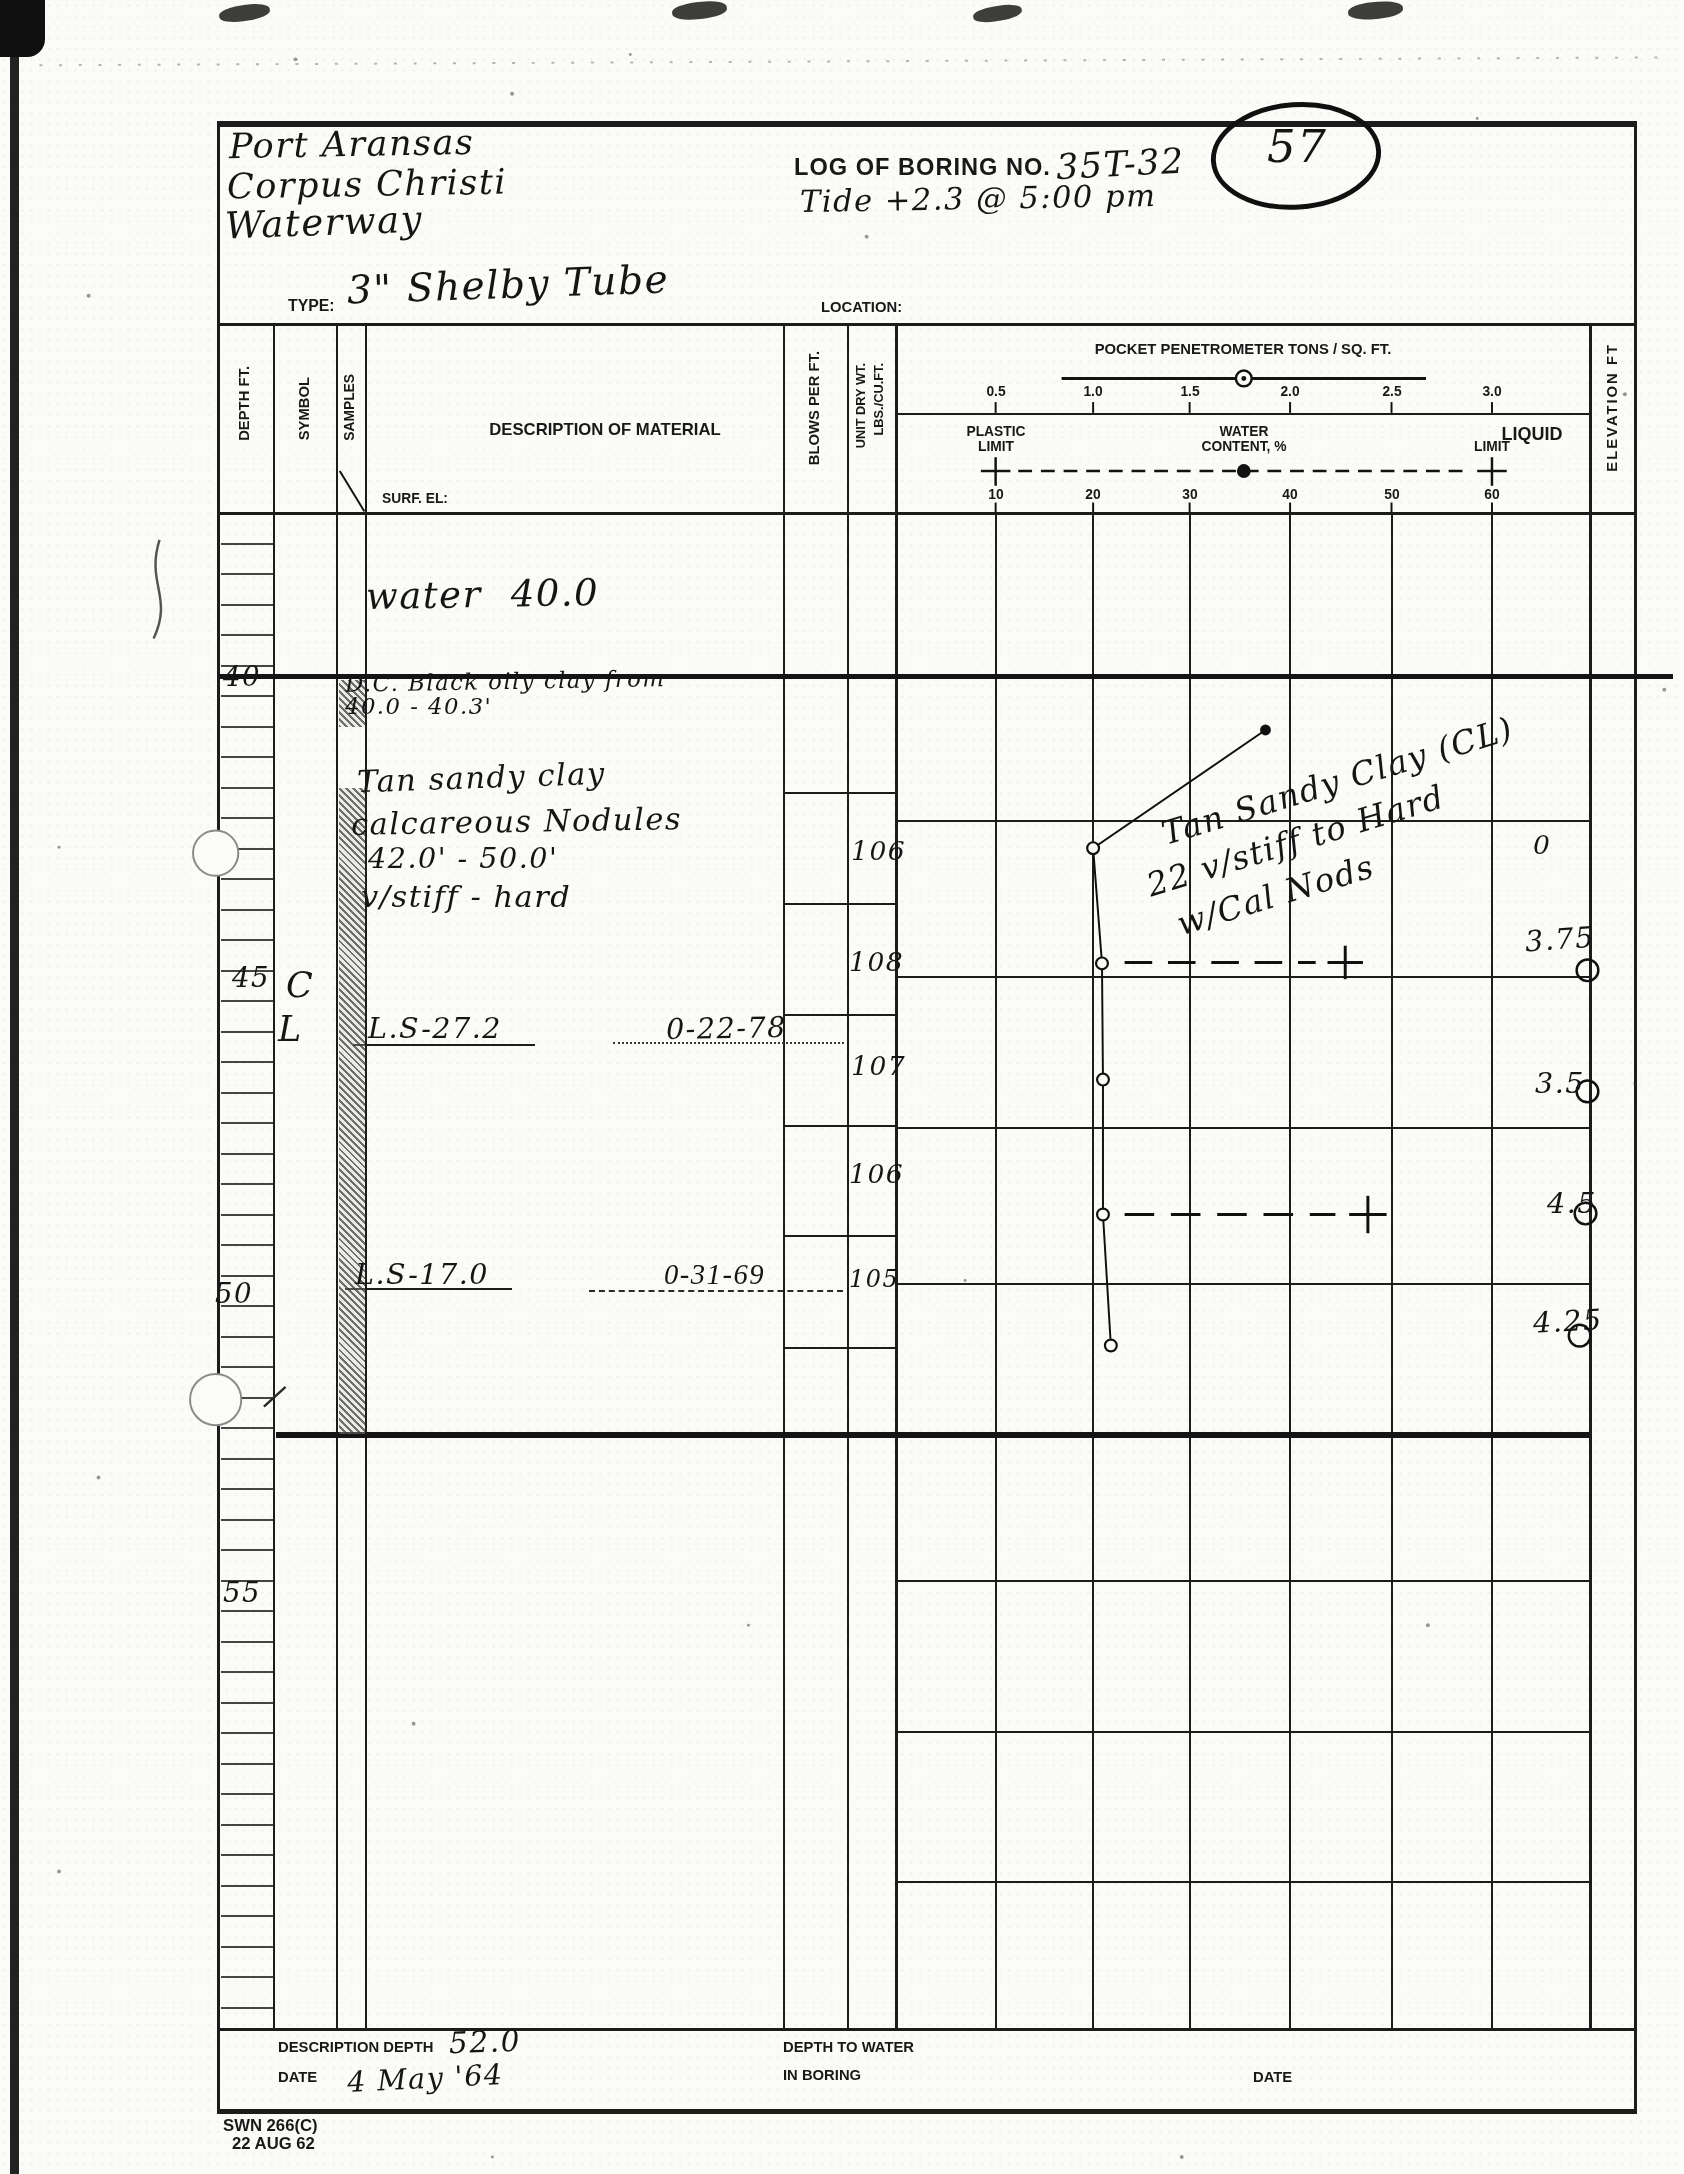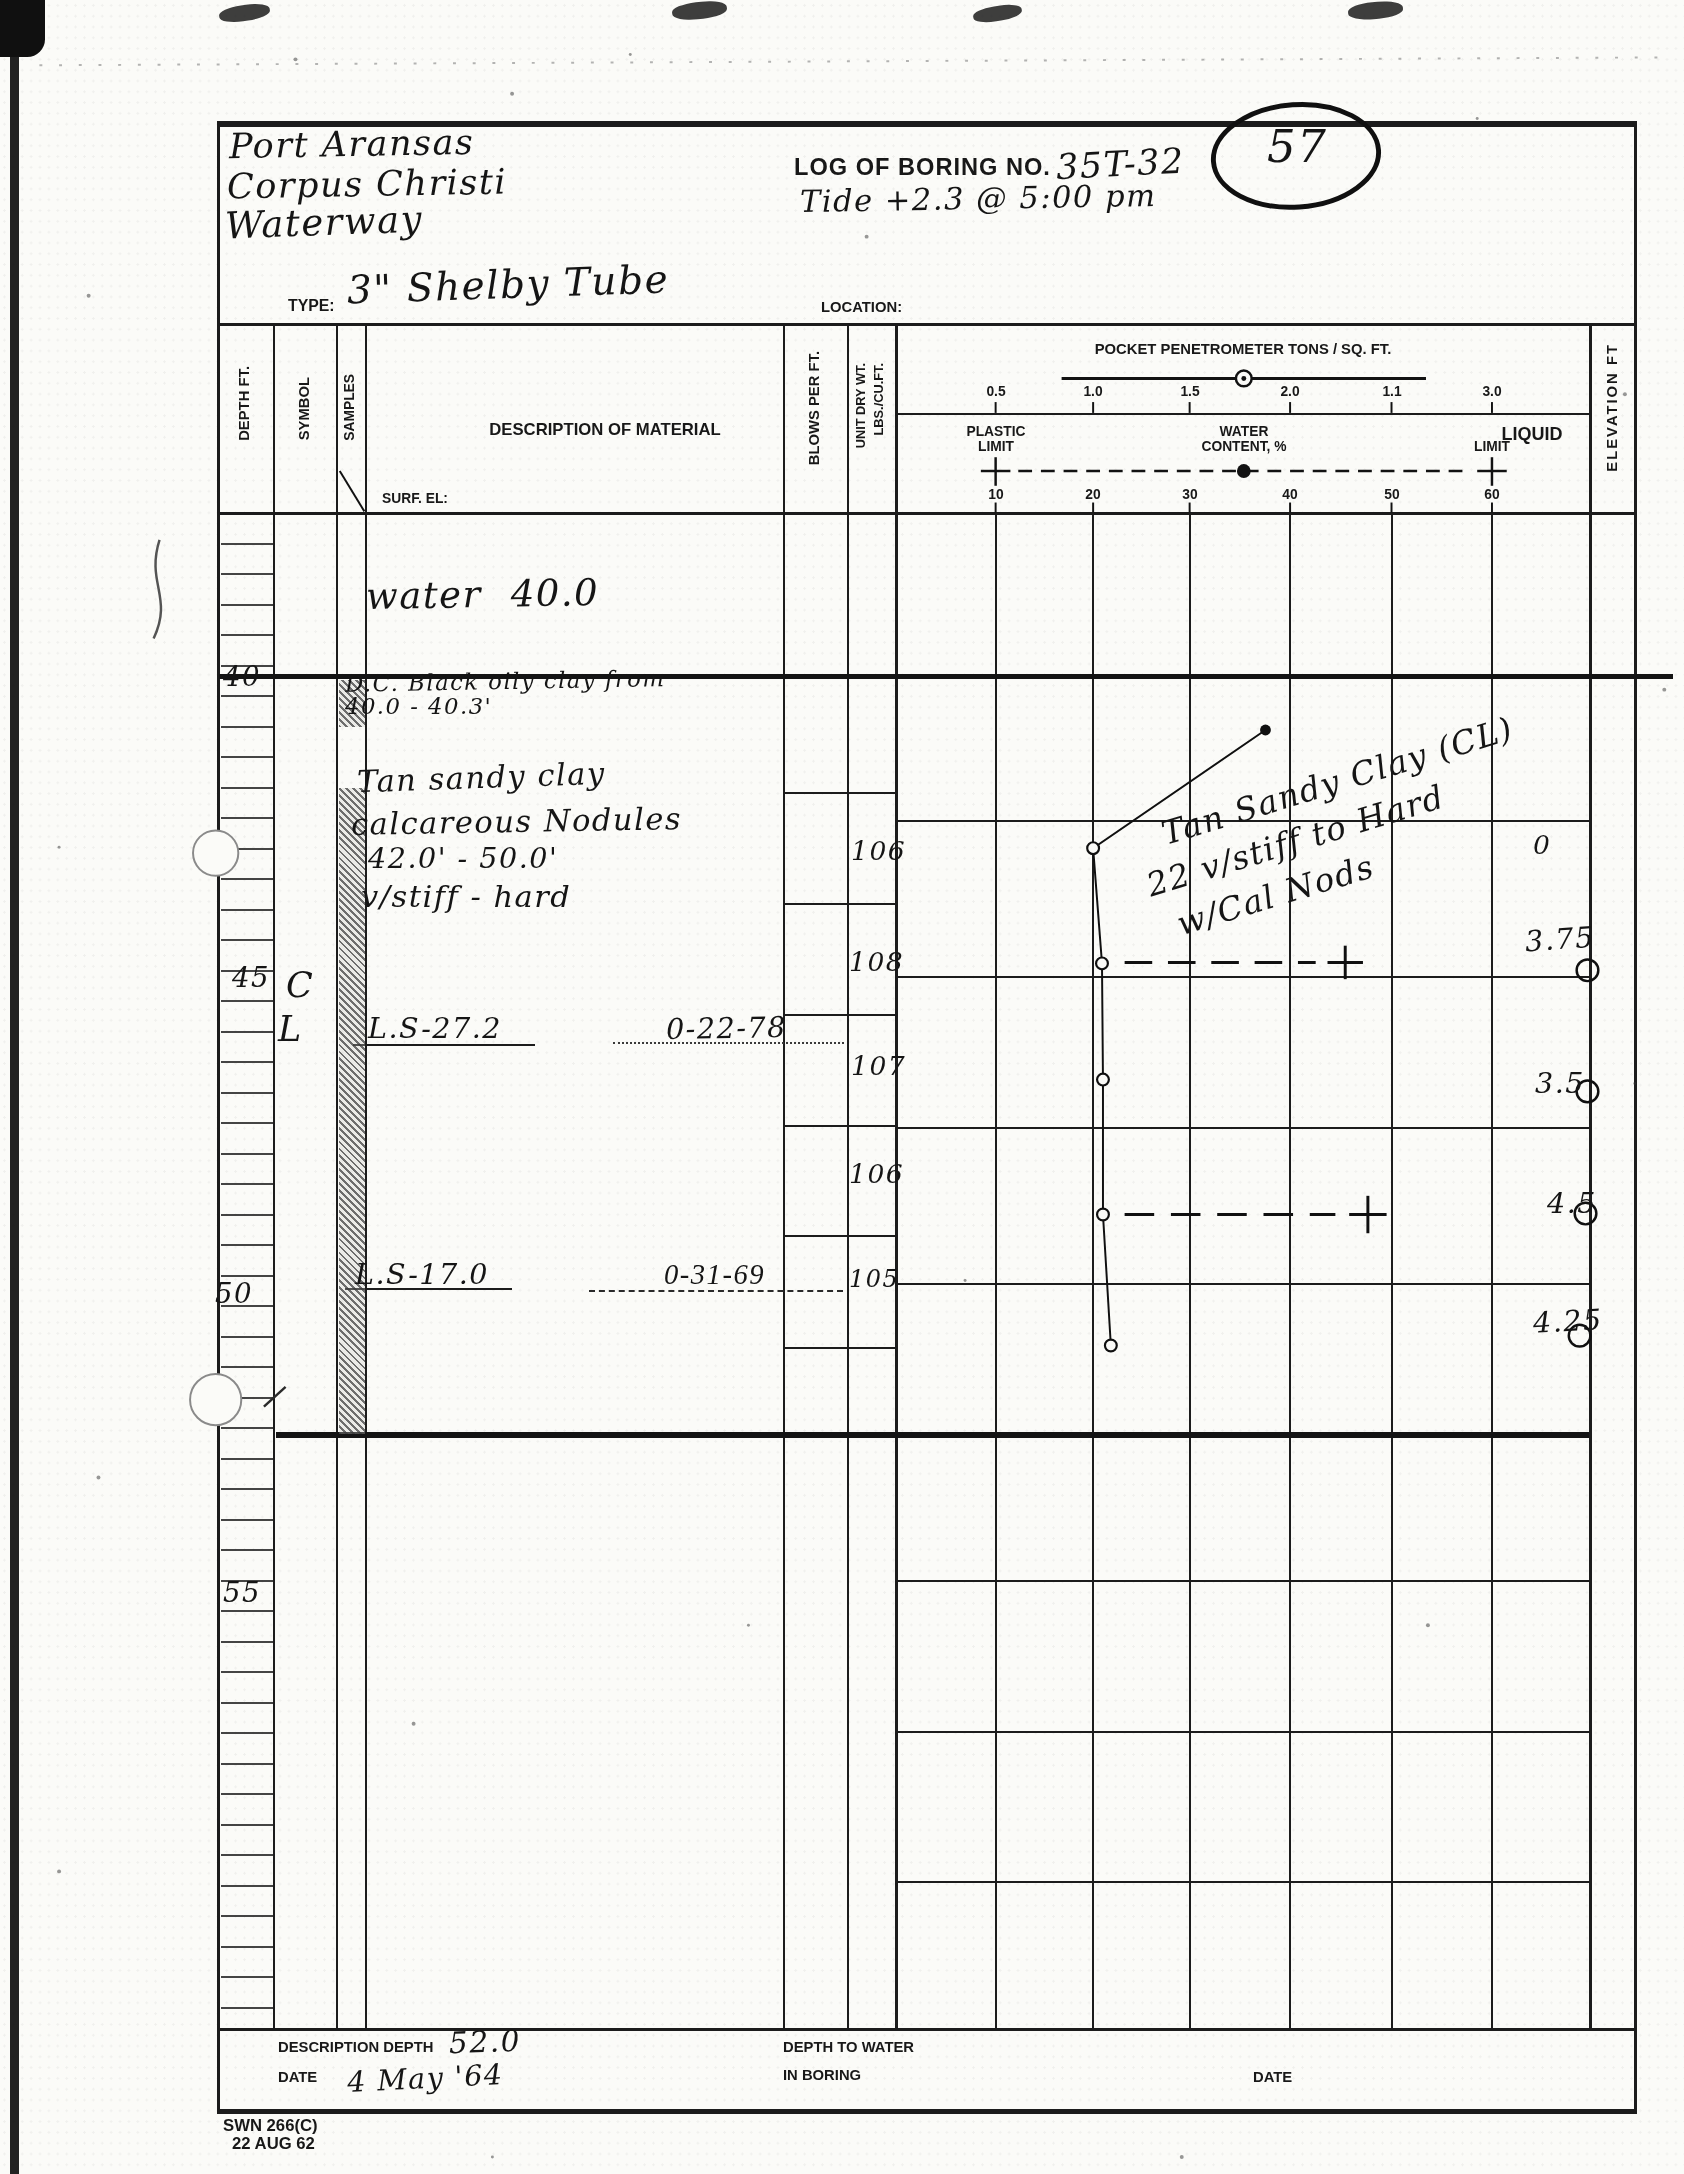--- a/index.html
+++ b/index.html
@@ -194,21 +194,21 @@
   <span class="t typed vt" style="left:806px;top:351px;font-size:14.8px;">BLOWS PER FT.</span>
   <span class="t typed vt" style="left:853px;top:363px;font-size:12.8px;">UNIT DRY WT.</span>
   <span class="t typed vt" style="left:871px;top:363px;font-size:12.8px;">LBS./CU.FT.</span>
   <span class="t typed vt" style="left:1604px;top:343px;font-size:14.8px;letter-spacing:2px;">ELEVATION FT</span>
 
   <span class="t typed ctr" style="left:1243px;top:341px;font-size:14.8px;">POCKET PENETROMETER TONS / SQ. FT.</span>
   <span class="t typed ctr" style="left:996px;top:384px;font-size:13.8px;">0.5</span>
   <span class="t typed ctr" style="left:1093px;top:384px;font-size:13.8px;">1.0</span>
   <span class="t typed ctr" style="left:1190px;top:384px;font-size:13.8px;">1.5</span>
   <span class="t typed ctr" style="left:1290px;top:384px;font-size:13.8px;">2.0</span>
-  <span class="t typed ctr" style="left:1392px;top:384px;font-size:13.8px;">1.1</span>
+  <span class="t typed ctr" style="left:1392px;top:384px;font-size:13.8px;">2.5</span>
   <span class="t typed ctr" style="left:1492px;top:384px;font-size:13.8px;">3.0</span>
   <span class="t typed ctr" style="left:996px;top:424px;font-size:13.8px;">PLASTIC</span>
   <span class="t typed ctr" style="left:996px;top:439px;font-size:13.8px;">LIMIT</span>
   <span class="t typed ctr" style="left:1244px;top:424px;font-size:13.8px;">WATER</span>
   <span class="t typed ctr" style="left:1244px;top:439px;font-size:13.8px;">CONTENT, %</span>
   <span class="t typed ctr" style="left:1532px;top:424px;font-size:18px;text-align:center;">LIQUID</span>
   <span class="t typed ctr" style="left:1492px;top:439px;font-size:13.8px;">LIMIT</span>
   <span class="t typed ctr" style="left:996px;top:487px;font-size:13.8px;">10</span>
   <span class="t typed ctr" style="left:1093px;top:487px;font-size:13.8px;">20</span>
   <span class="t typed ctr" style="left:1190px;top:487px;font-size:13.8px;">30</span>

